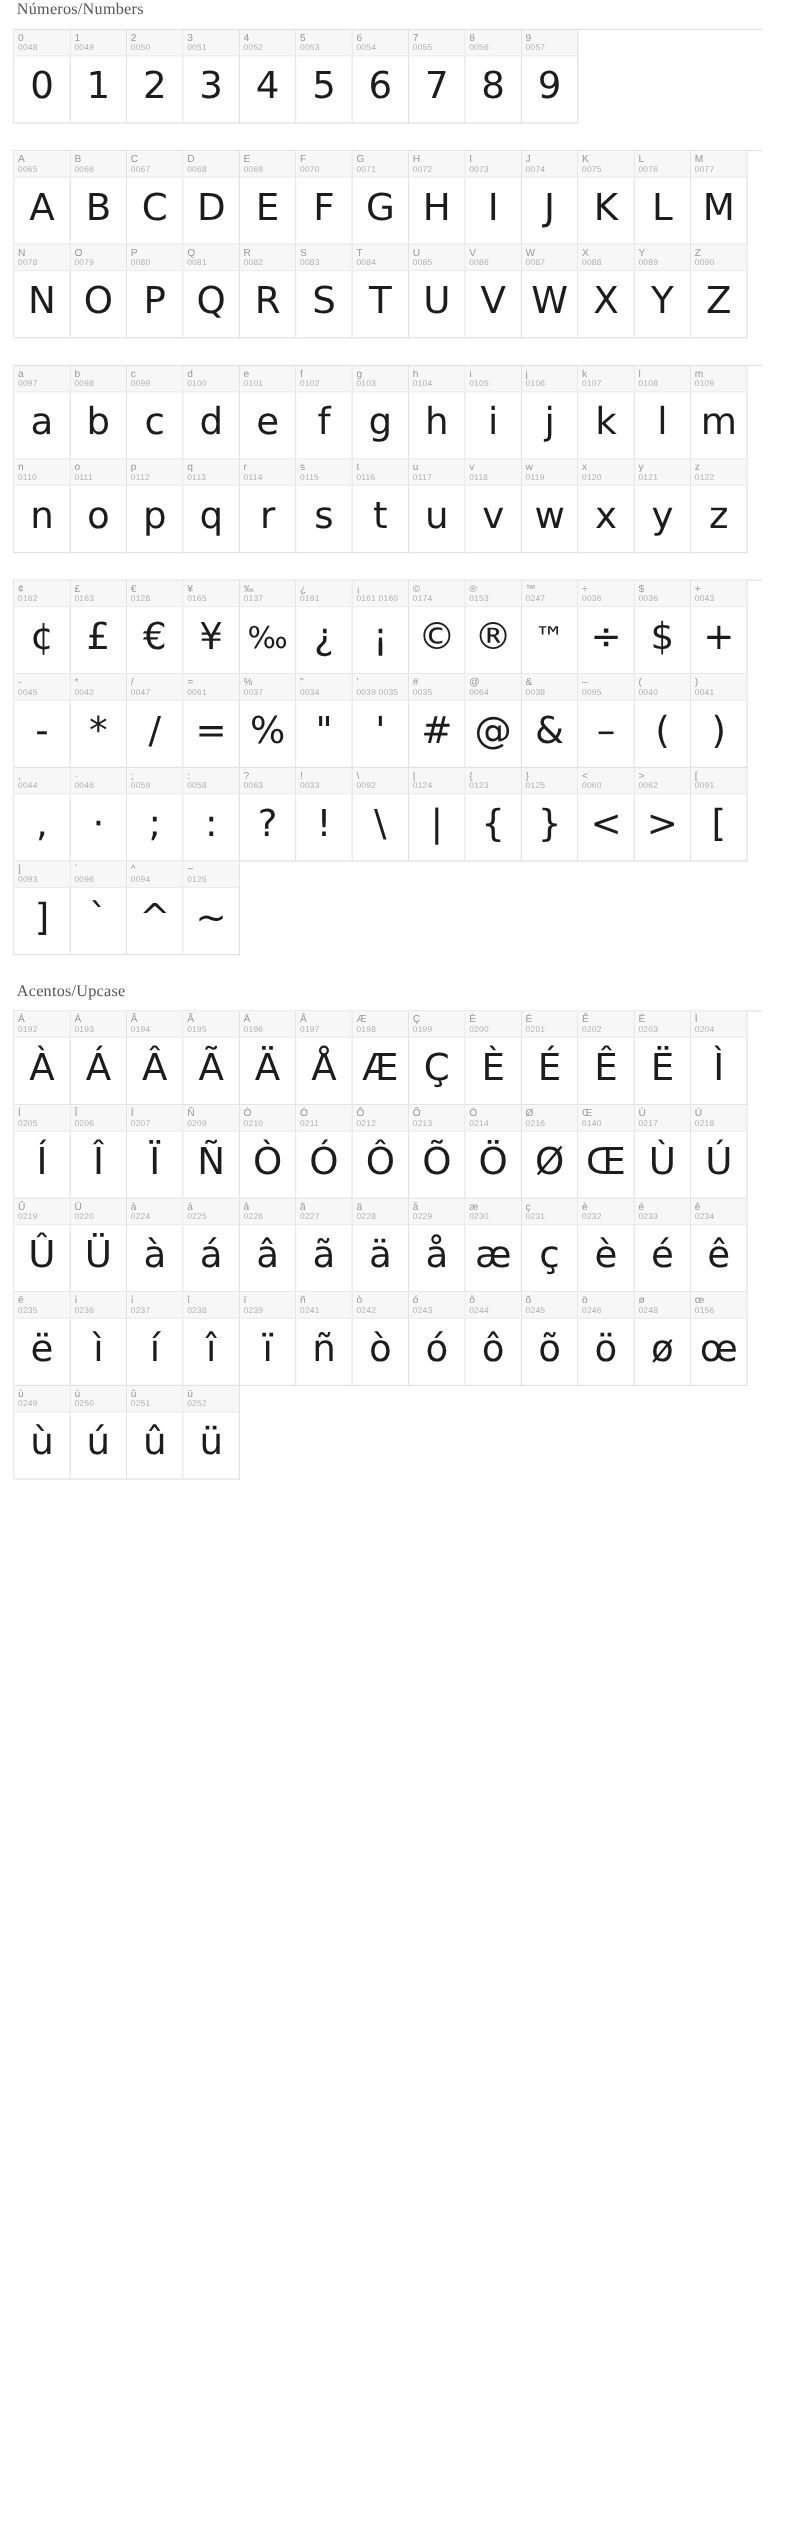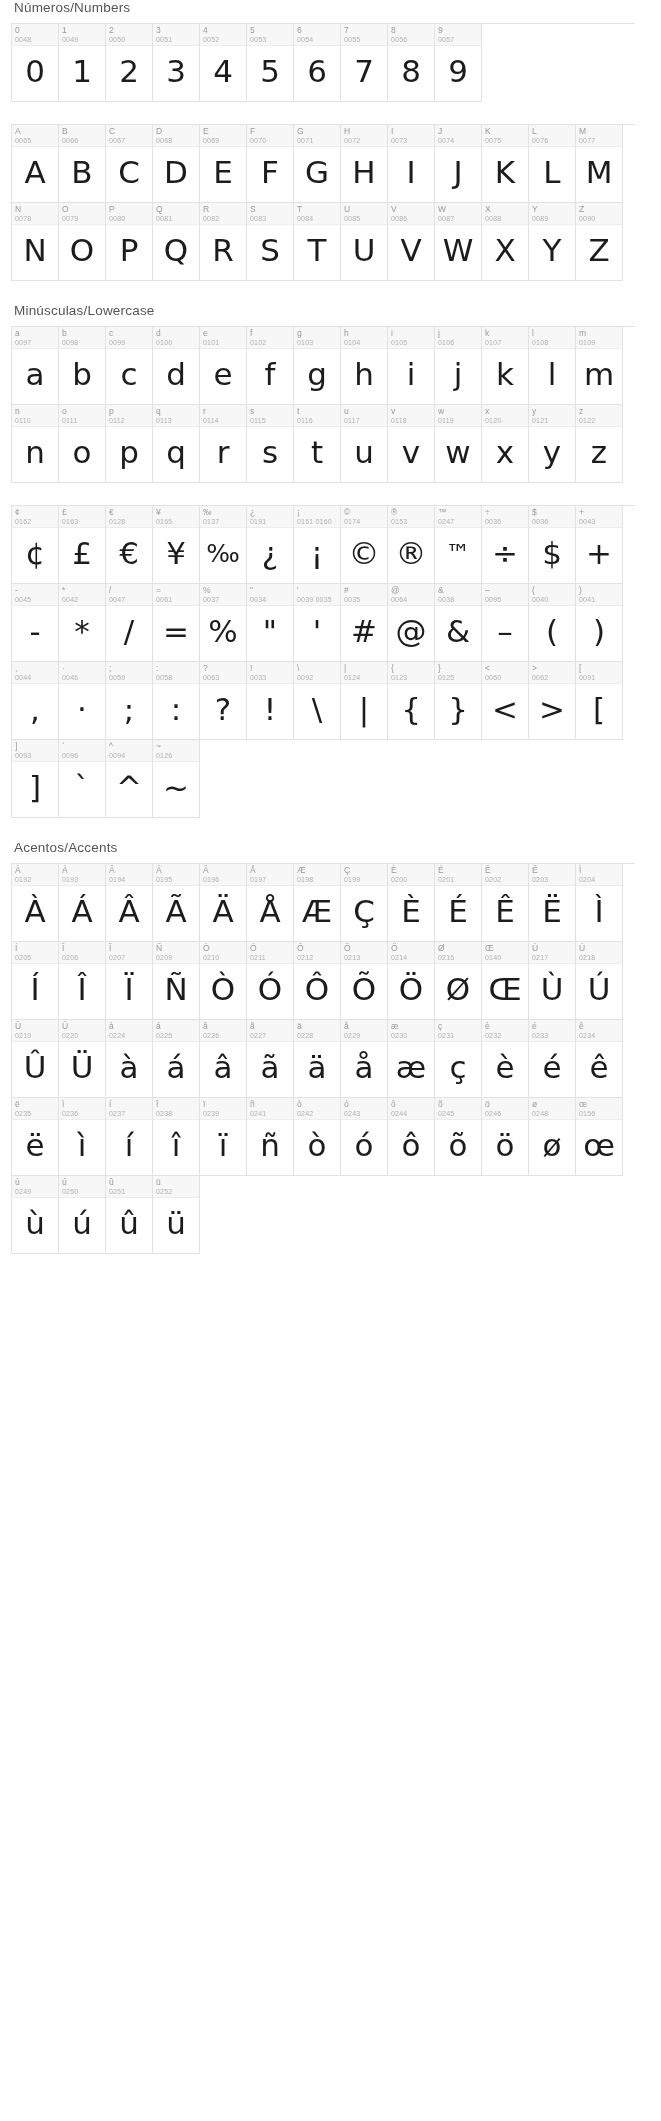--- a/index.html
+++ b/index.html
@@ -20,20 +20,21 @@
   }
   .section {
     margin: 0 0 22px 0;
   }
   .section-title {
     font-size: 13.5px;
     color: #555;
     font-weight: 400;
     margin: 0 0 8px 14px;
     letter-spacing: 0.2px;
+    font-family: Liberation Serif, serif;
   }
   .grid {
     display: flex;
     flex-wrap: wrap;
     margin-left: 11px;
     width: 624px;
     box-sizing: border-box;
     border-left: 1px solid #e2e2e2;
     border-top: 1px solid #e2e2e2;
   }
@@ -347,21 +348,20 @@
         <div class="cell">
           <div class="meta">
             <span class="ch-label">Z</span>
             <span class="code">0090</span>
           </div>
           <div class="glyph">Z</div>
         </div>
       </div>
     </div>
     <div class="section">
-      <div class="section-title">Minúsculas/Lowercase</div>
       <div class="grid">
         <div class="cell">
           <div class="meta">
             <span class="ch-label">a</span>
             <span class="code">0097</span>
           </div>
           <div class="glyph">a</div>
         </div>
         <div class="cell">
           <div class="meta">
@@ -839,21 +839,21 @@
         <div class="cell">
           <div class="meta">
             <span class="ch-label">~</span>
             <span class="code">0126</span>
           </div>
           <div class="glyph">~</div>
         </div>
       </div>
     </div>
     <div class="section">
-      <div class="section-title">Acentos/Accents</div>
+      <div class="section-title">Acentos/Upcase</div>
       <div class="grid">
         <div class="cell">
           <div class="meta">
             <span class="ch-label">À</span>
             <span class="code">0192</span>
           </div>
           <div class="glyph">À</div>
         </div>
         <div class="cell">
           <div class="meta">

